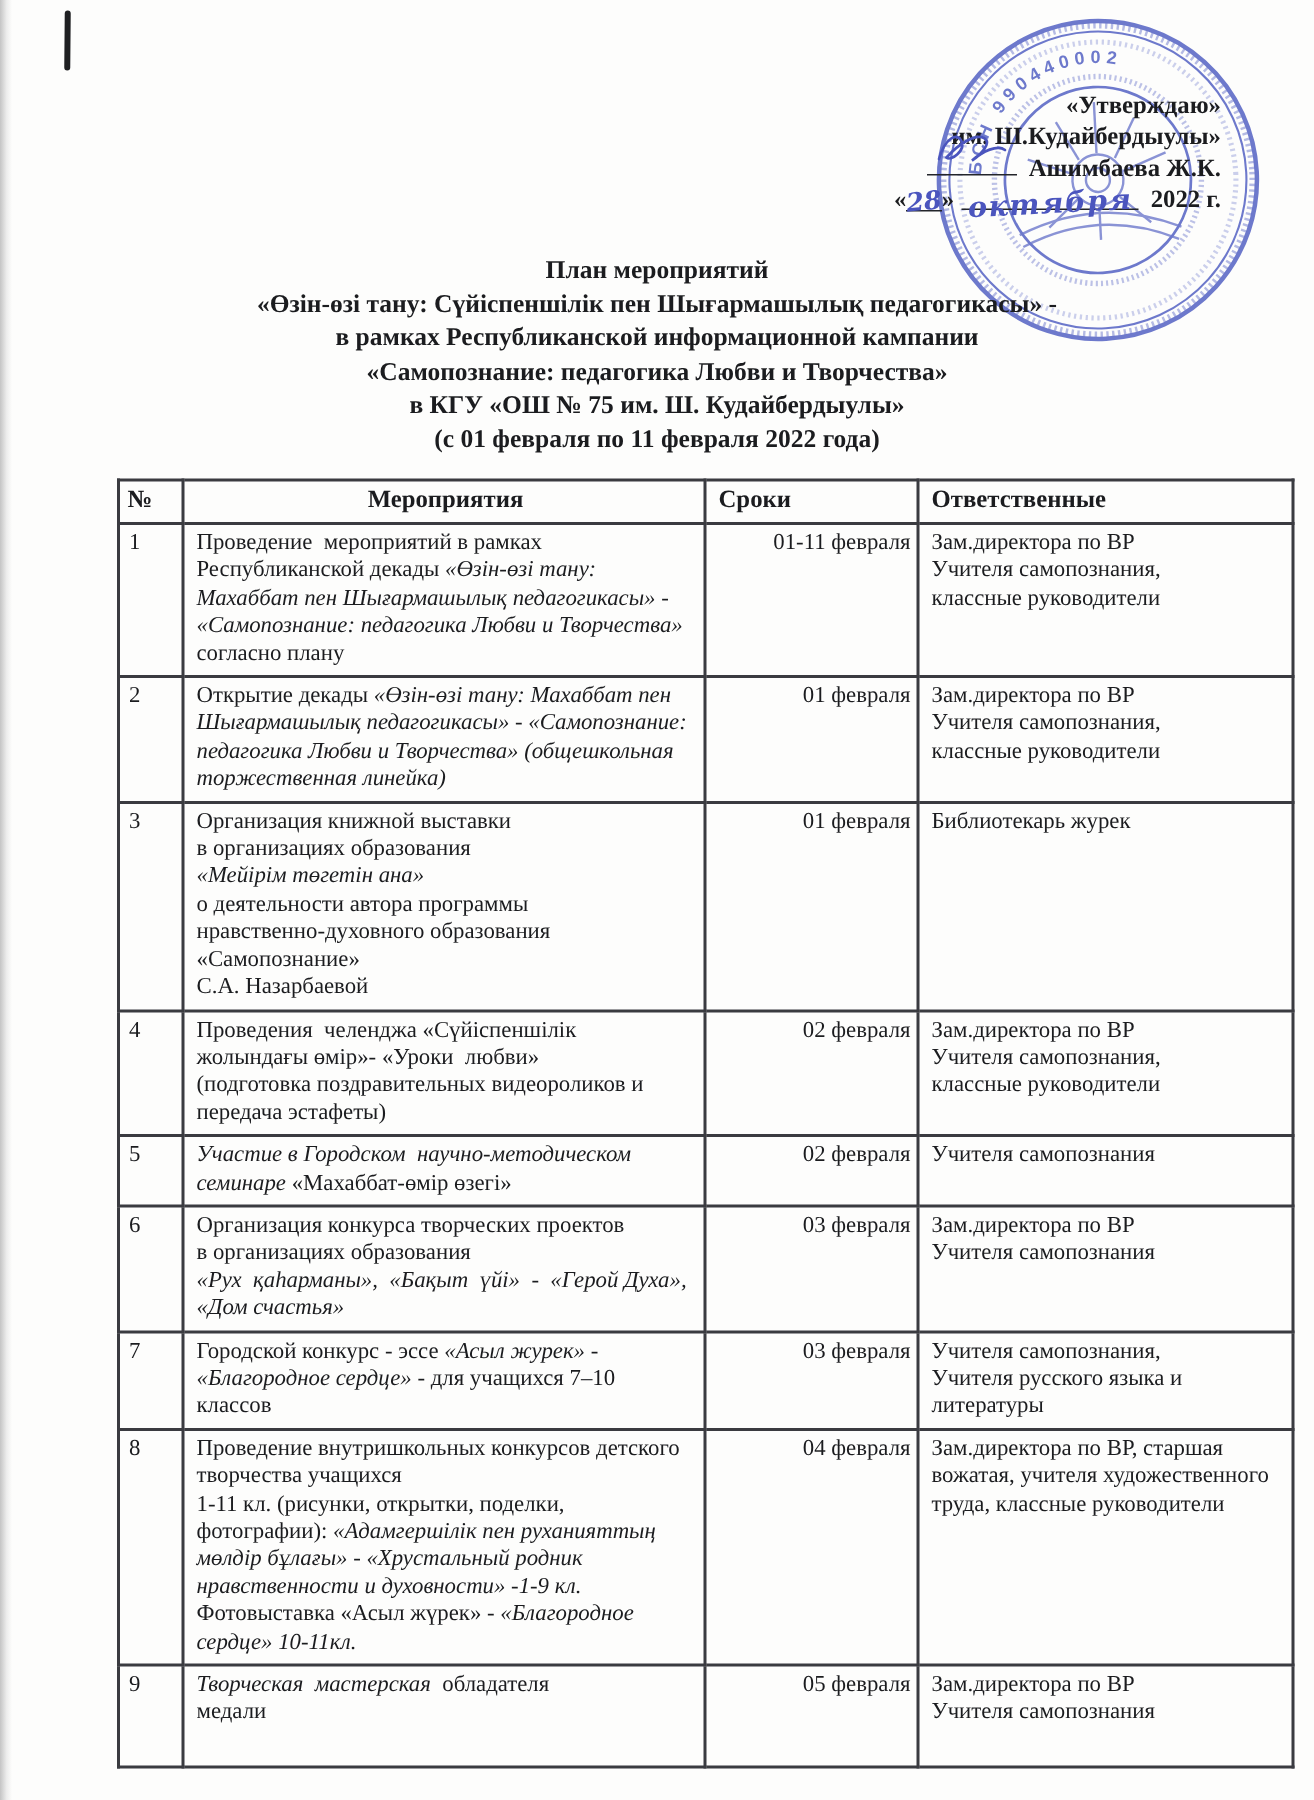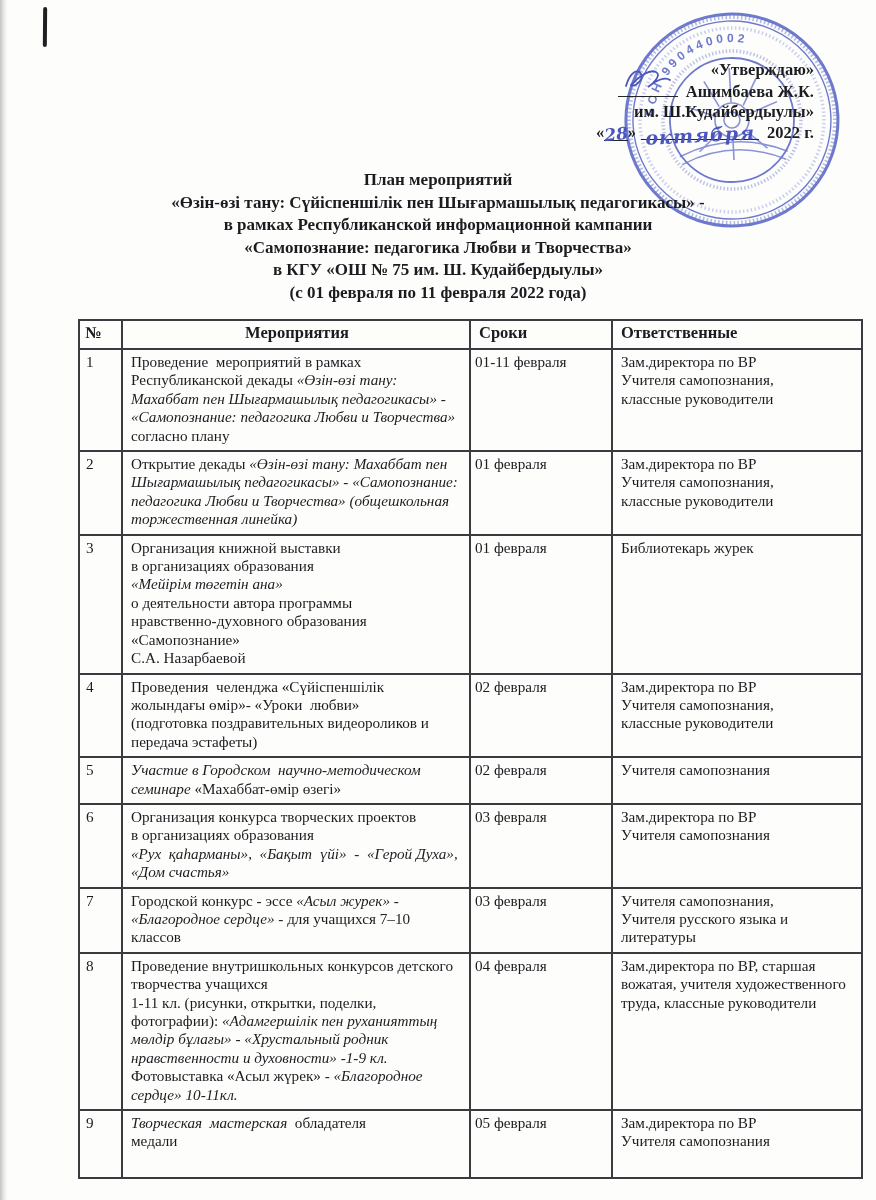--- a/index.html
+++ b/index.html
@@ -74,21 +74,21 @@
   th.h0{width:30px;padding-left:5px;}
   th.h1{width:332px;text-align:center;border-radius:12px;}
   th.h2{width:126px;}
   th.h3{width:234px;}
   .doc-table td{
     font-size:15.2px;line-height:18.4px;
     padding:3px 7px 5px 8px;
     white-space:pre-wrap;
   }
   td.c-num{padding-left:6px;}
-  td.c-date{text-align:left;padding-left:4px;padding-right:4px;}
+  td.c-date{text-align:right;padding-left:4px;padding-right:4px;}
   .doc-table tbody tr:last-child td{height:58px;}
   .doc-table em{font-style:italic;}
 </style>
 </head>
 <body>
 
 <div class="page">
 
   <div class="scan-edge"></div>
   <div class="pen-mark"></div>
@@ -123,28 +123,28 @@
       <line x1="106" y1="130" x2="86" y2="148"></line>
       <line x1="134" y1="130" x2="154" y2="148"></line>
       <line x1="120" y1="136" x2="120" y2="158"></line>
       <path d="M 66 152 Q 120 128 174 152"></path>
       <path d="M 68 160 Q 120 136 172 160"></path>
     </g>
   </svg>
 
   <div class="approval">
     <div>«Утверждаю»</div>
+    <div>им. Ш.Кудайбердыулы»</div>
     <div>
       <span class="sig-underline">
         <svg width="52" height="24" viewBox="0 0 52 24">
           <path d="M4 20 C8 6 16 2 19 8 C22 14 12 22 9 19 C17 10 28 3 34 6 C40 9 31 18 26 21 C33 15 43 10 48 14" fill="none" stroke="#4b55be" stroke-width="1.8" stroke-linecap="round"></path>
         </svg>
       </span><span>Ашимбаева Ж.К.</span>
     </div>
-    <div>им. Ш.Кудайбердыулы»</div>
     <div>«<span class="day-underline"><span class="hand">28</span></span>»<span class="month-underline"><span class="hand">октября</span></span><span>2022 г.</span></div>
   </div>
 
   <div class="title">
       <div>План  мероприятий</div>
       <div>«Өзін-өзі тану: Сүйіспеншілік пен Шығармашылық педагогикасы» -</div>
       <div>в рамках Республиканской информационной кампании</div>
       <div>«Самопознание: педагогика Любви и Творчества»</div>
       <div>в КГУ «ОШ № 75 им. Ш. Кудайбердыулы»</div>
       <div>(с  01 февраля  по 11 февраля 2022 года)</div>

